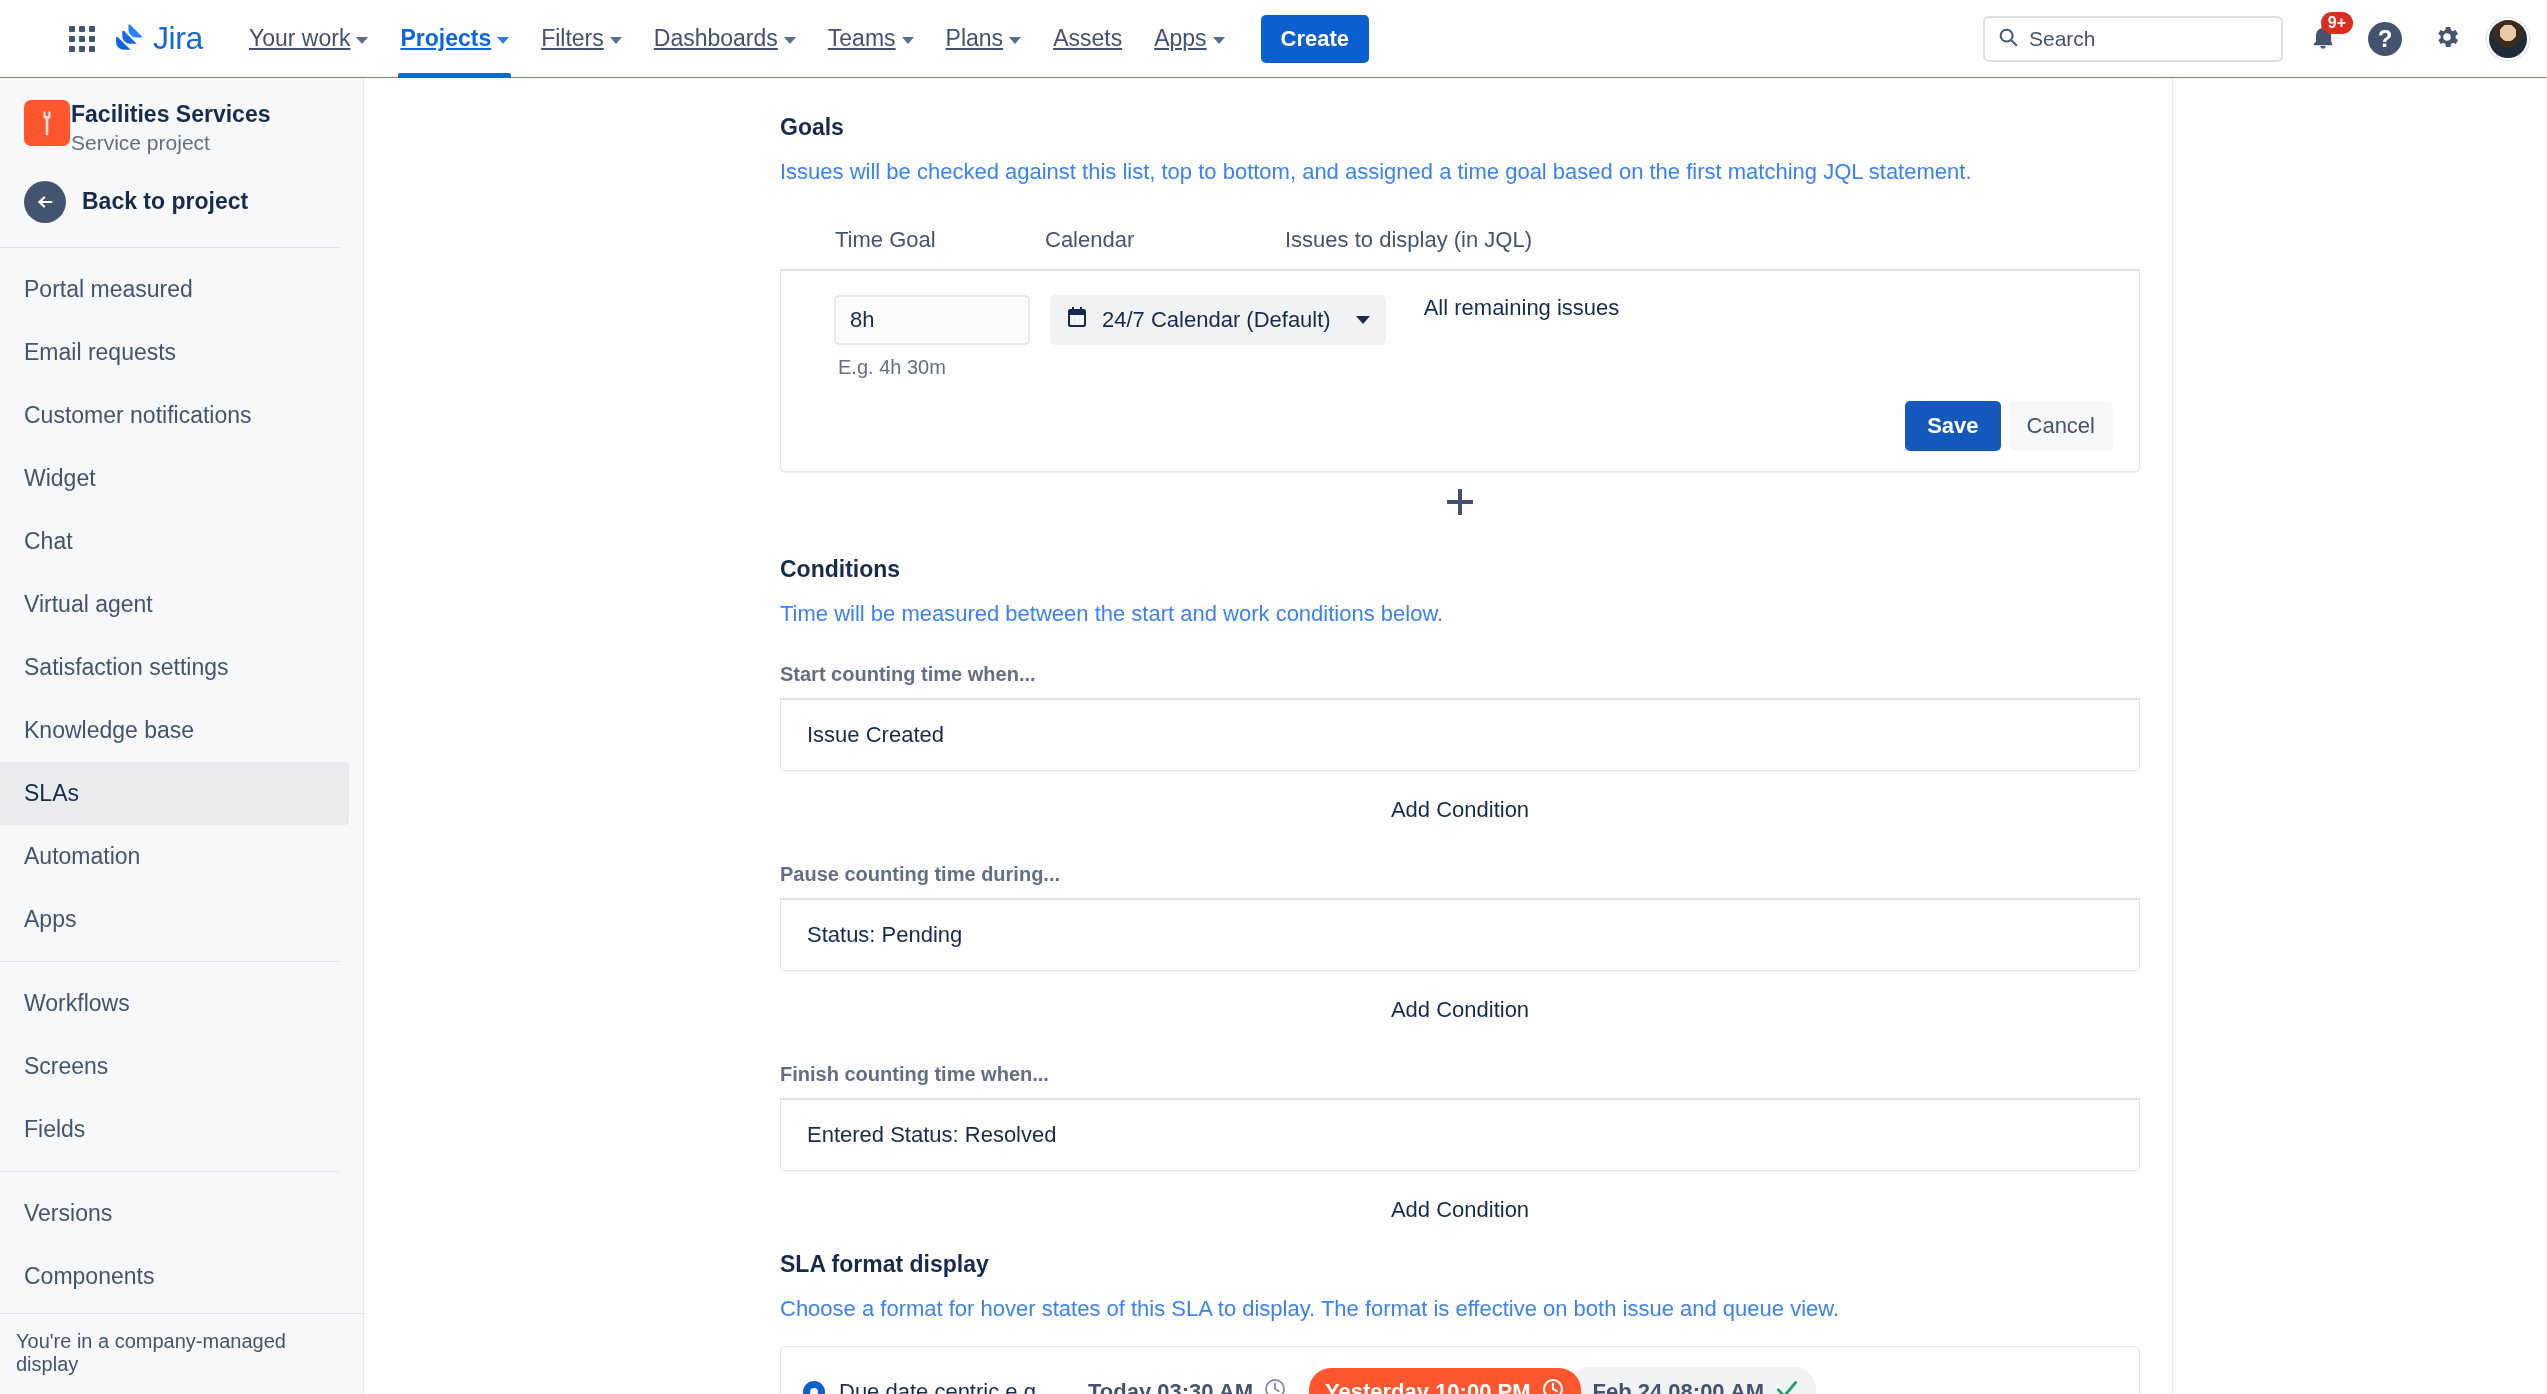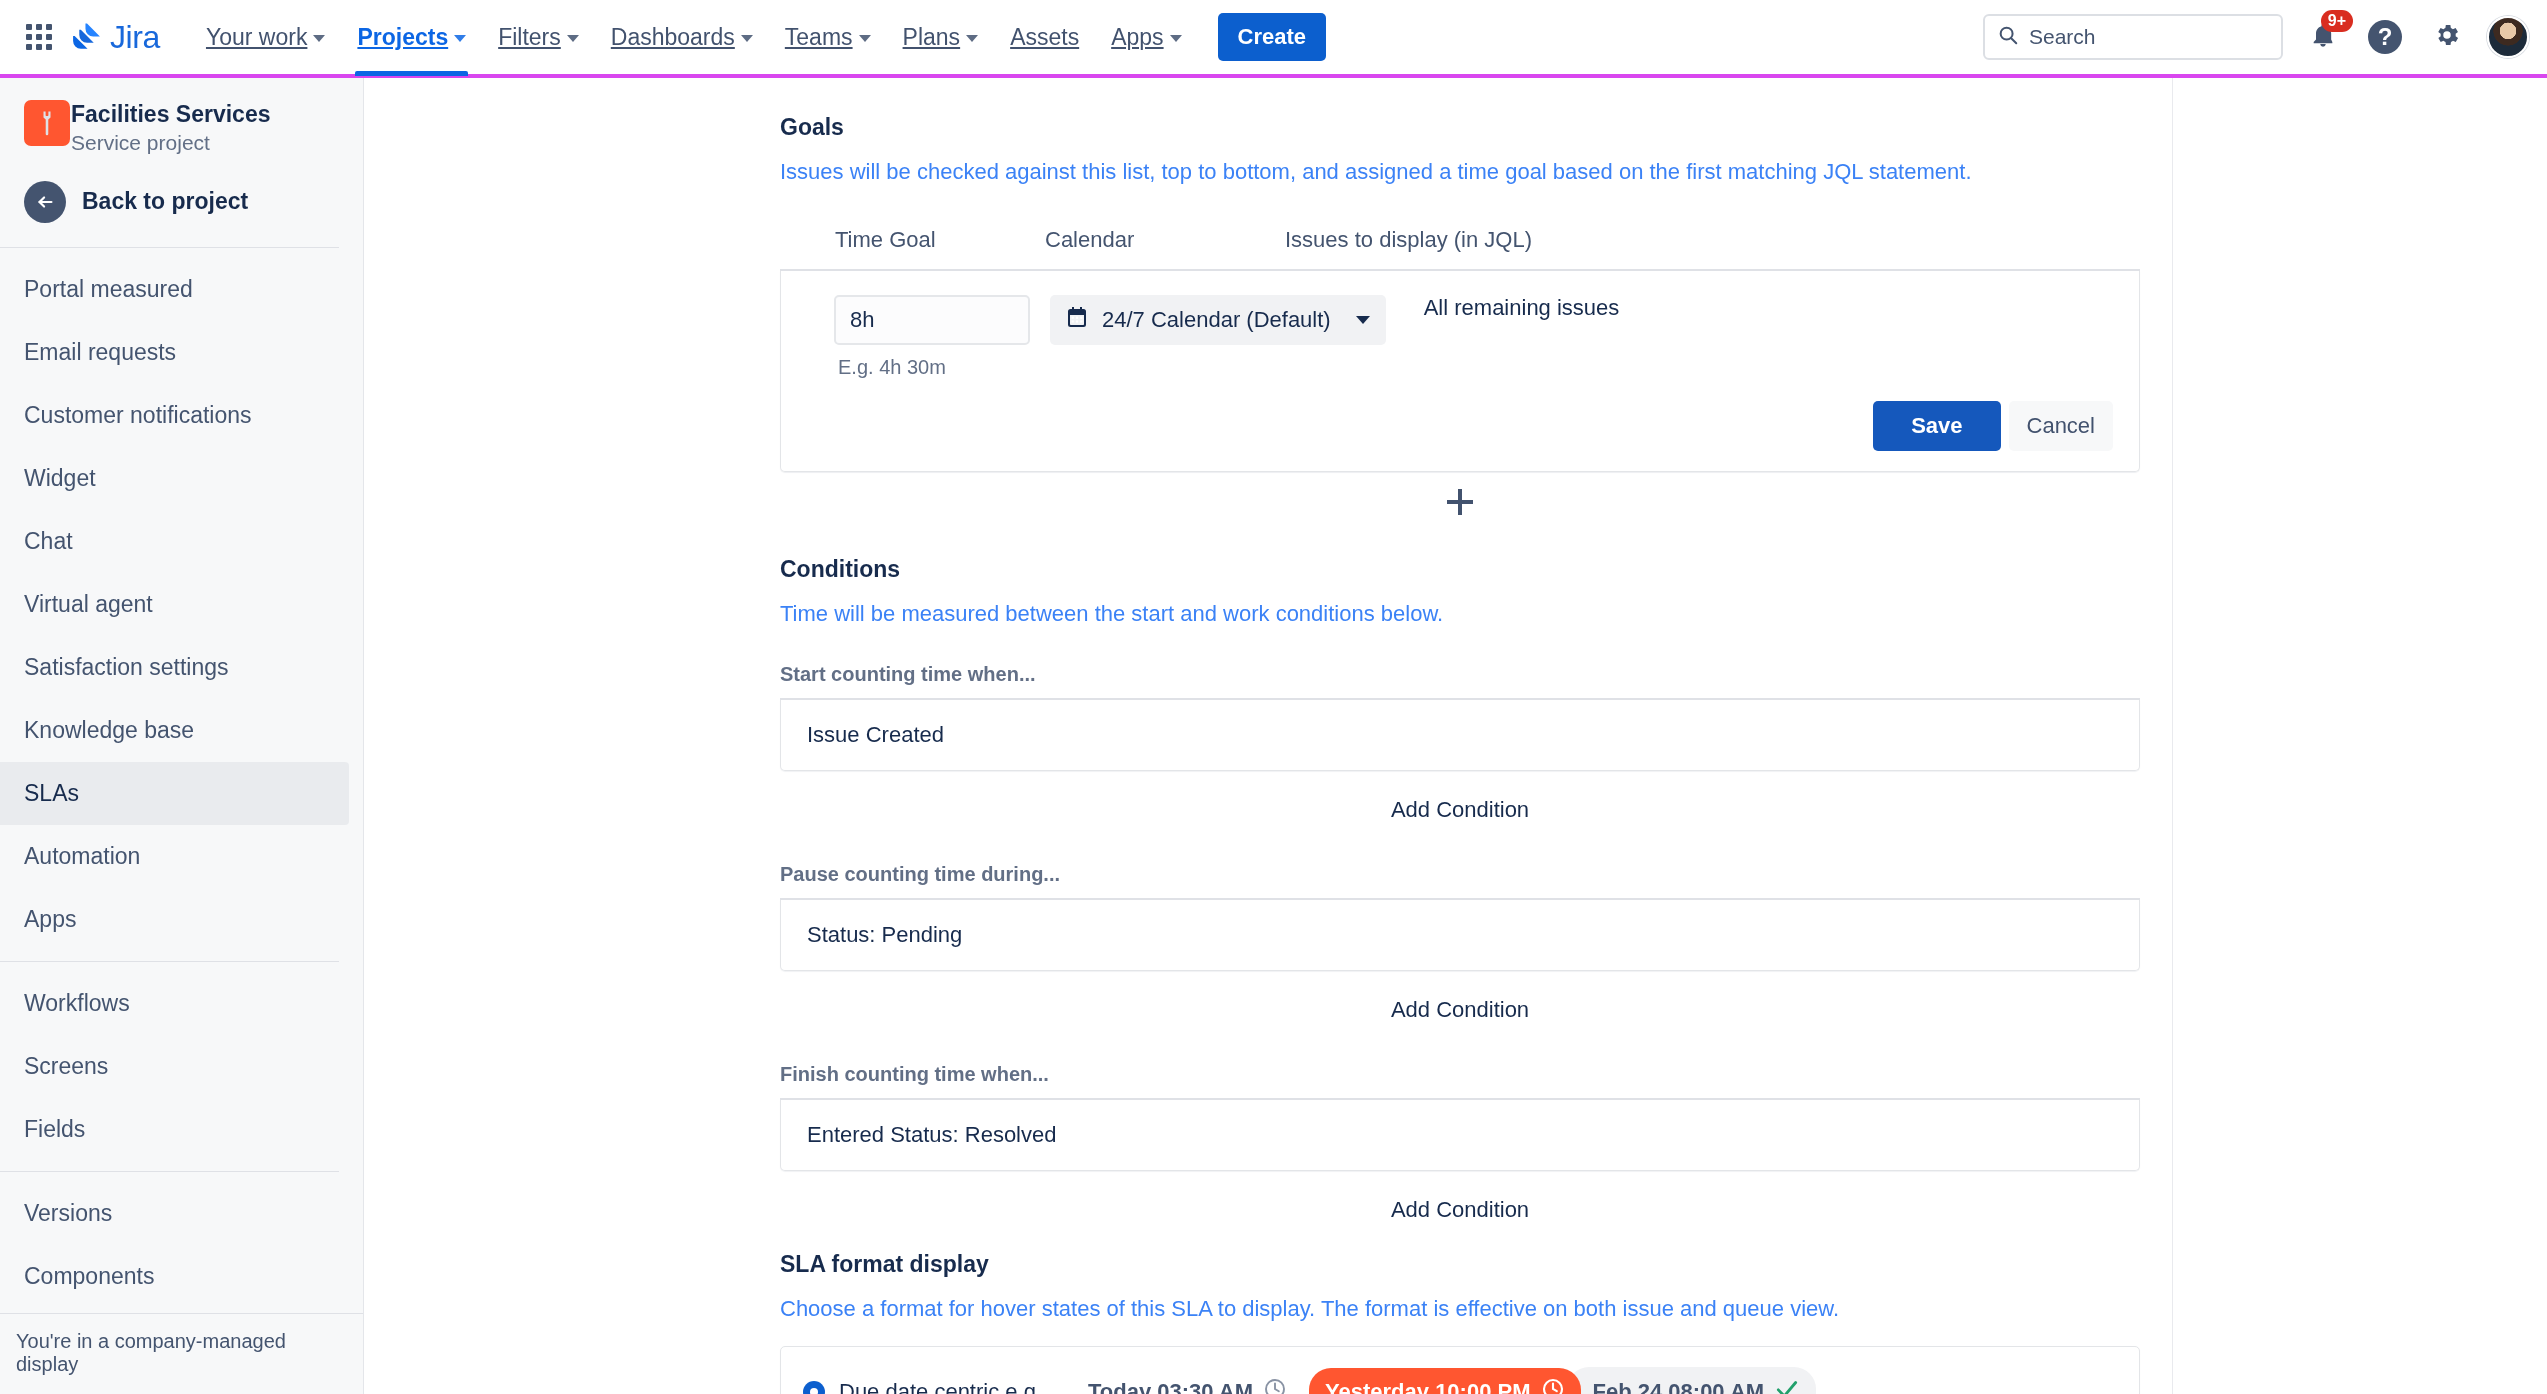--- a/index.html
+++ b/index.html
@@ -11,23 +11,24 @@
     font-family: "Liberation Sans", sans-serif;
     color: #172B4D;
     -webkit-font-smoothing: antialiased;
   }
 
   
   .topnav {
     position: absolute; top: 0; left: 0;
     width: 2547px; height: 78px;
     background: #ffffff;
-    border-bottom: 4px solid #d946ef;
+    border-bottom: 1px solid #d946ef;
     display: flex; align-items: center;
     z-index: 30;
+    padding-left: 43px;
   }
   .appswitcher {
     margin-left: 22px; width: 34px; height: 34px;
     display: flex; align-items: center; justify-content: center;
     border-radius: 4px; cursor: pointer;
   }
   .grid9 { display: grid; grid-template-columns: repeat(3, 6px); grid-gap: 4px; }
   .grid9 i { width: 6px; height: 6px; background: #44546F; border-radius: 1px; display: block; }
 
   .brand { display: flex; align-items: center; margin-left: 14px; cursor: pointer; }
@@ -173,21 +174,21 @@
     padding: 0 16px 0 15px; cursor: pointer; font-size: 22px; color: #172B4D;
   }
   .chev { width: 0; height: 0; border-left: 7px solid transparent;
     border-right: 7px solid transparent; border-top: 8px solid #172B4D; margin-left: 12px; }
   .jql-text { font-size: 22px; color: #172B4D; margin-left: 18px; }
   .hint { font-size: 20px; color: #626F86; margin-top: 11px; margin-left: 4px; }
 
   .goal-actions { display: flex; justify-content: flex-end; gap: 8px; margin-top: 22px; }
   .btn-primary {
     background: #1558BC; color: #fff; border: none; border-radius: 5px;
-    font-size: 22px; font-weight: 600; padding: 0 38px; height: 50px; cursor: pointer;
+    font-size: 22px; font-weight: 600; padding: 0 22px; height: 50px; cursor: pointer;
     font-family: inherit;
   }
   .btn-subtle {
     background: #F7F8F9; color: #42526E; border: none; border-radius: 5px;
     font-size: 22px; padding: 0 18px; height: 50px; cursor: pointer; font-family: inherit;
   }
   .add-row-plus {
     display: flex; align-items: center; justify-content: center;
     height: 60px; cursor: pointer;
   }

